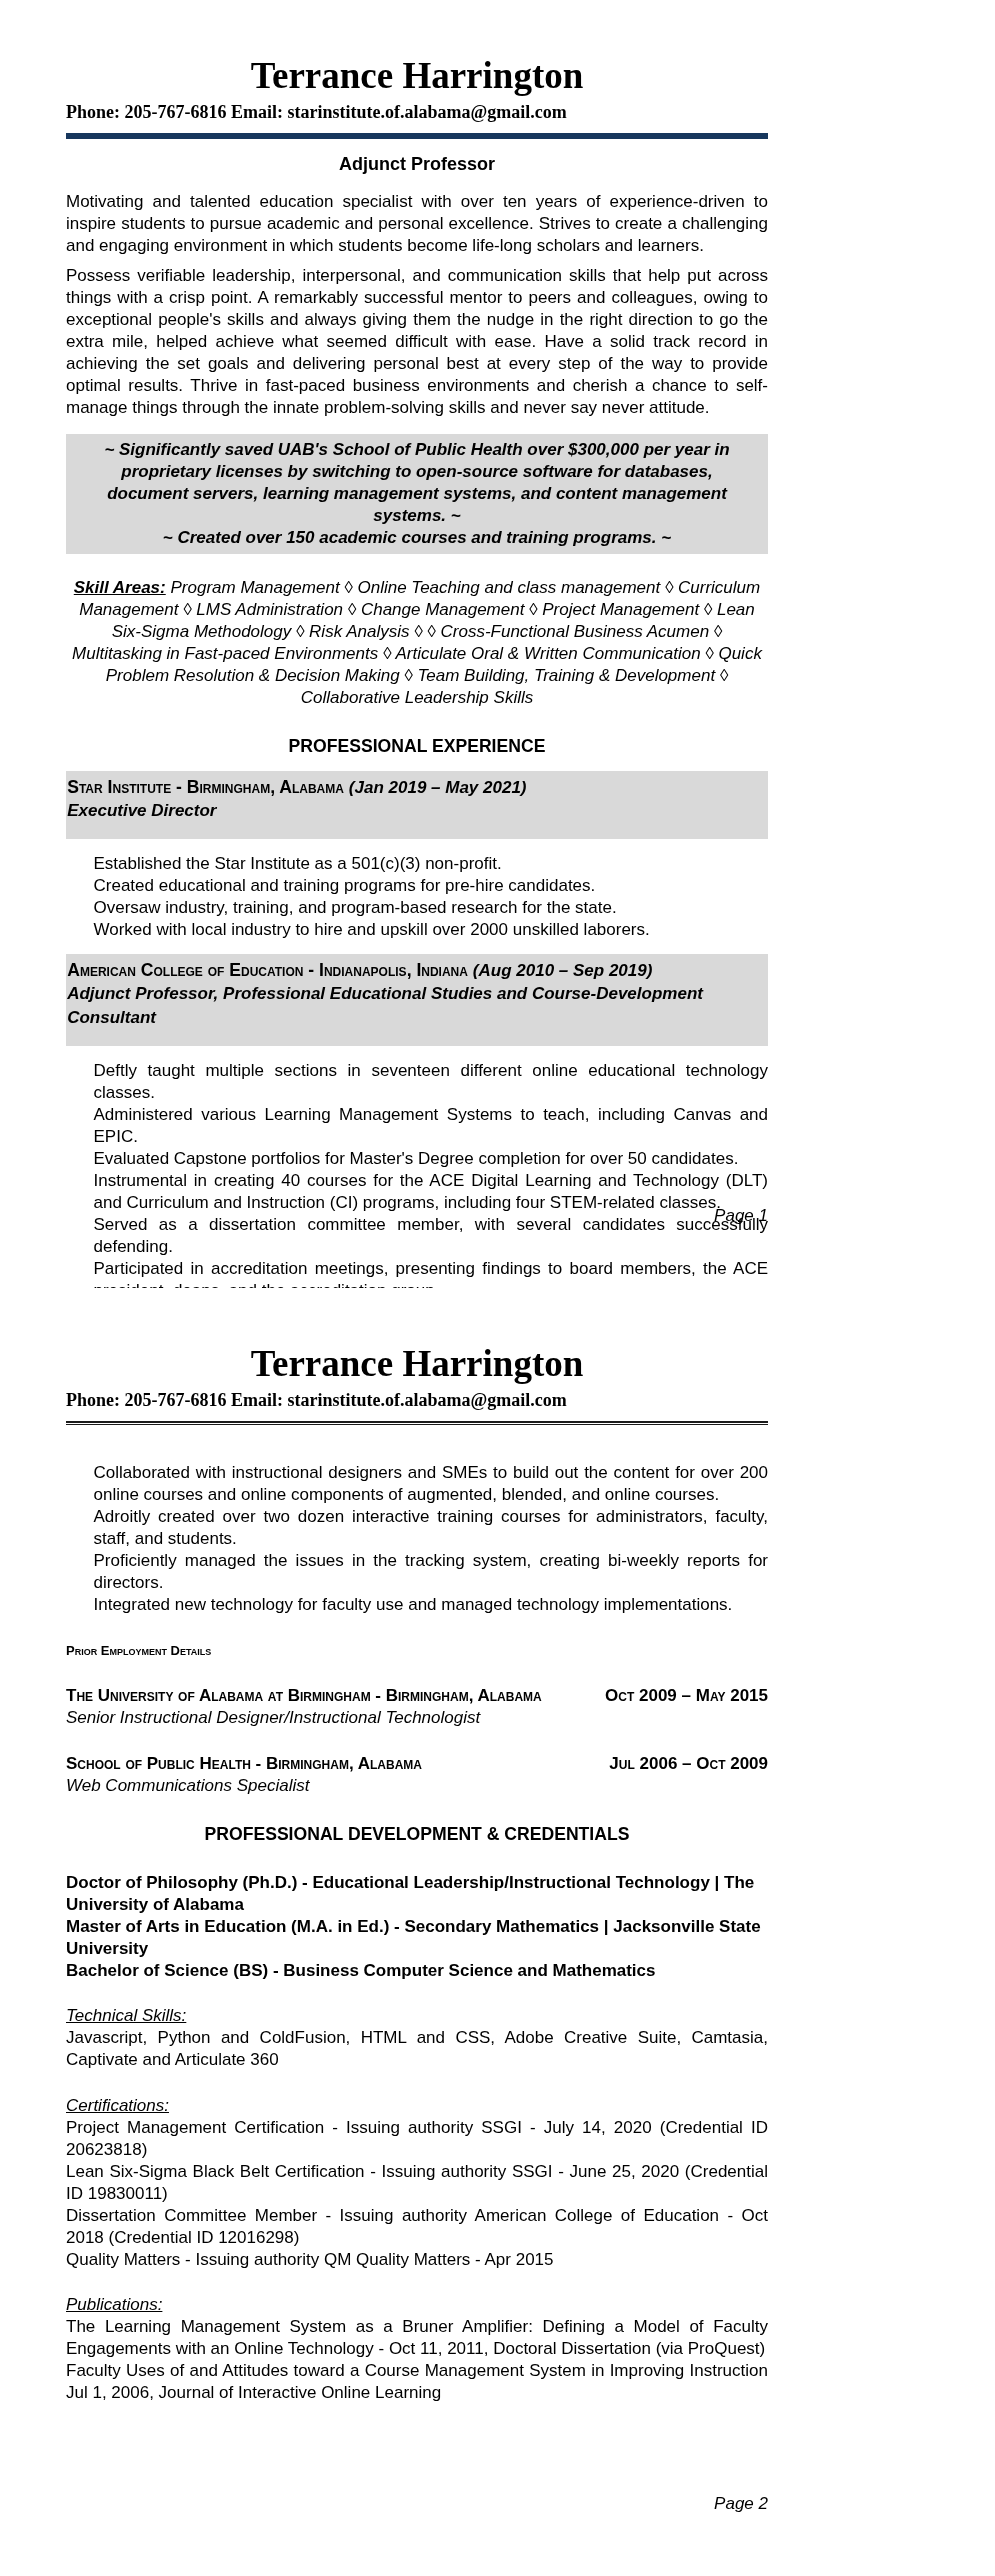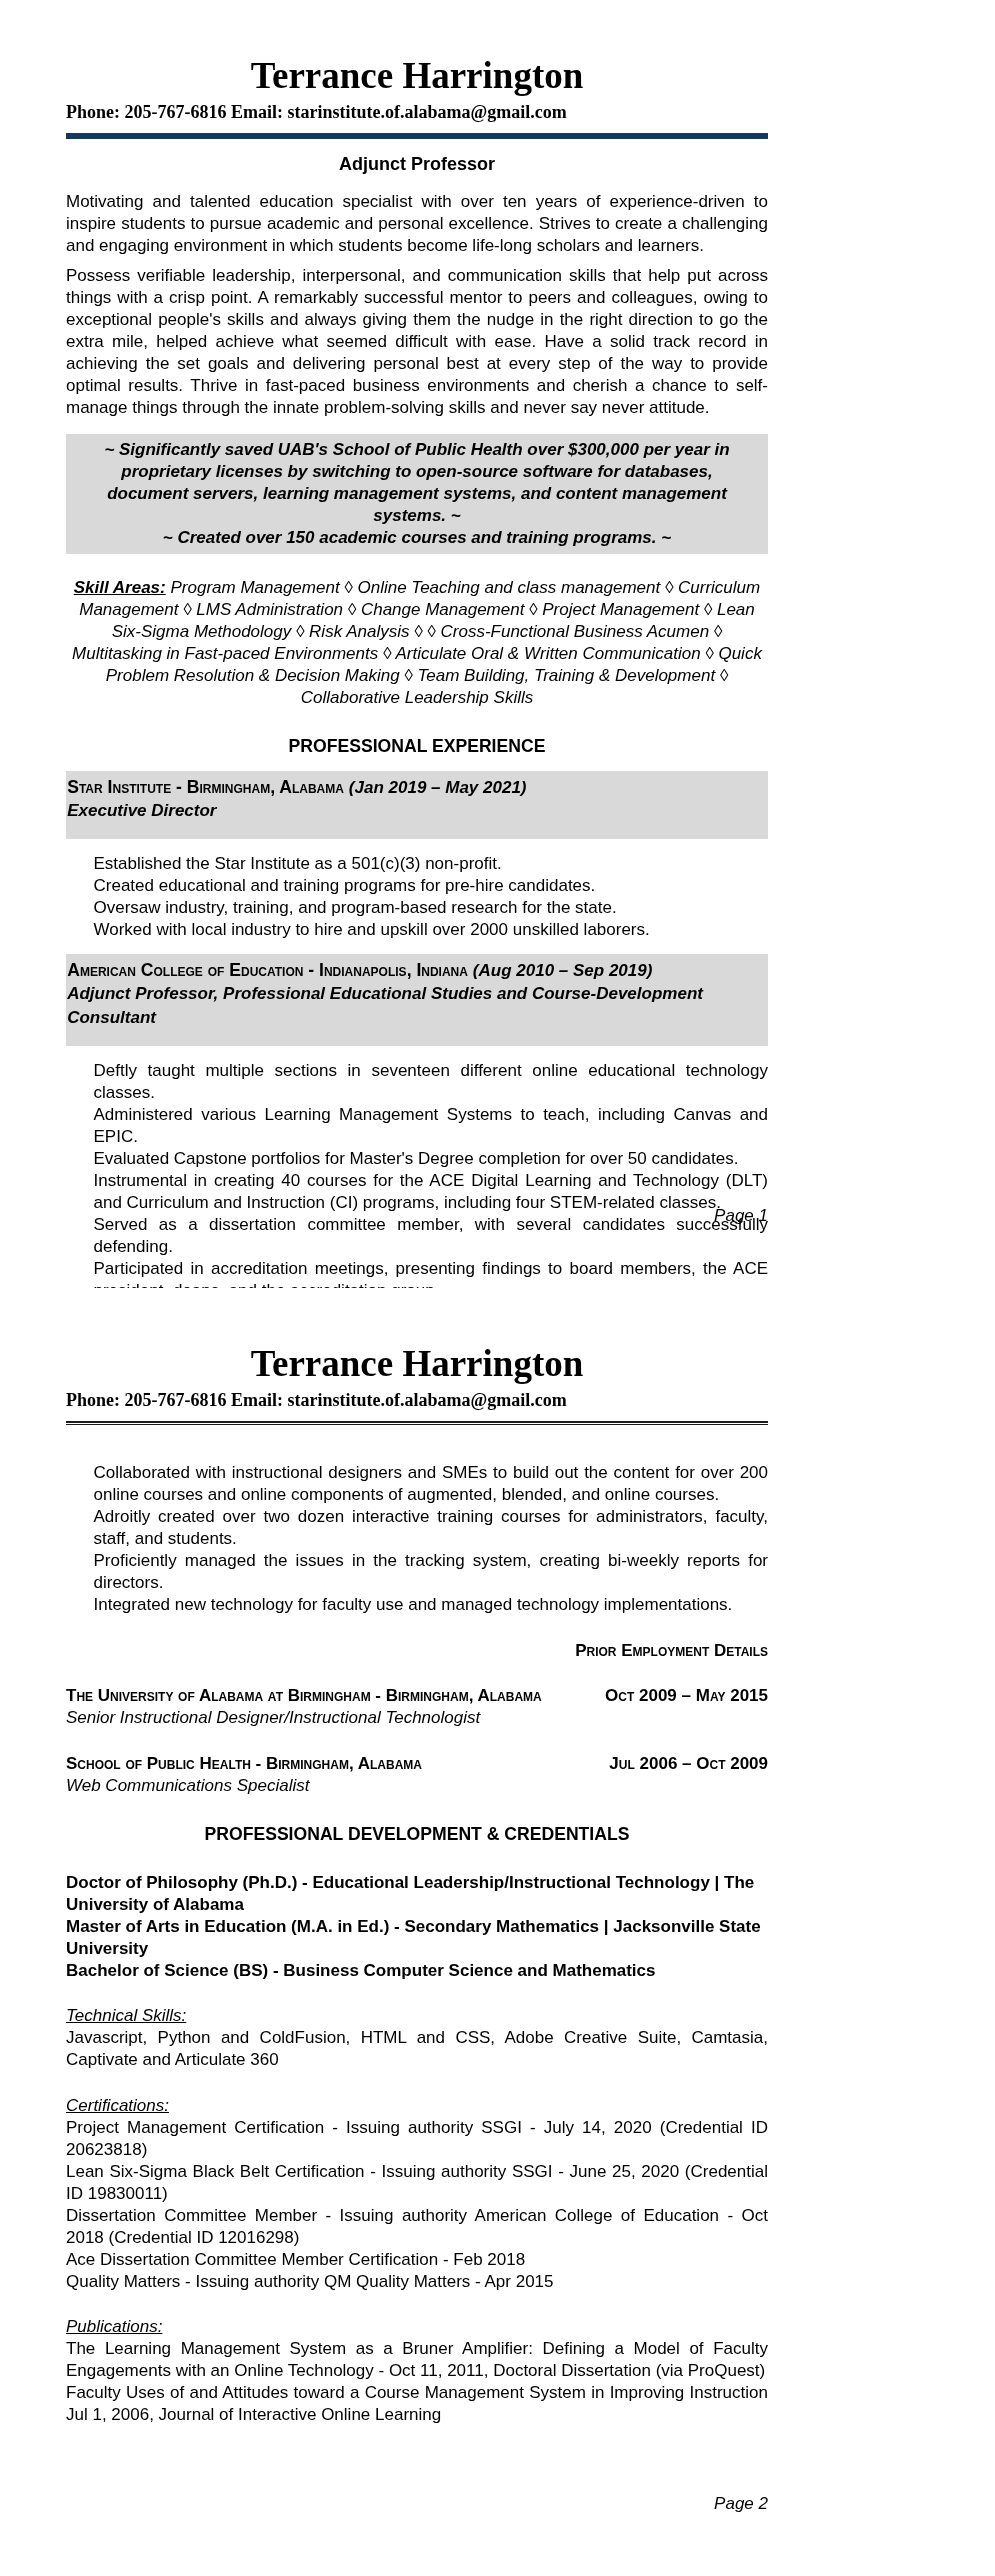--- a/index.html
+++ b/index.html
@@ -41,21 +41,21 @@
   .highlight p { margin:0; }
   .skills { margin-top:23.4px; text-align:center; font-style:italic; font-size:17px; line-height:22px; }
   .skills .label { font-weight:bold; text-decoration:underline; }
   .section-heading { font-weight:bold; font-size:17.6px; line-height:23.4px; text-align:center; margin-top:26px; }
   .job-block { background:#d9d9d9; margin-top:13px; padding:4.7px 4.7px 16.4px 1.2px; }
   .job-company { font-weight:bold; font-variant:small-caps; font-size:17.6px; line-height:23.4px; }
   .job-dates { font-weight:bold; font-style:italic; font-variant:normal; font-size:17px; }
   .job-title { font-weight:bold; font-style:italic; font-size:17px; line-height:23.4px; margin:0; }
   ul.bullets { list-style:none; margin:14px 0 0 0; padding:0 0 0 27.5px; font-size:17px; line-height:22px; }
   ul.bullets li { text-align:justify; text-align-last:left; }
-  .prior-heading { font-weight:bold; font-variant:small-caps; font-size:17px; line-height:22px; text-align:right; margin-top:23.4px; }
+  .prior-heading { font-weight:bold; font-variant:small-caps; font-size:13px; line-height:22px; text-align:left; margin-top:23.4px; }
   .prior-job { margin-top:23.4px; }
   .prior-row { display:flex; justify-content:space-between; }
   .prior-company, .prior-dates { font-weight:bold; font-variant:small-caps; font-size:17px; line-height:22px; }
   .prior-title { font-style:italic; font-size:17px; line-height:22px; margin:0; }
   .degrees { font-weight:bold; font-size:17px; line-height:22px; margin-top:26px; }
   .sub-section { margin-top:23.4px; font-size:17px; line-height:22px; }
   .sub-label { font-style:italic; text-decoration:underline; }
   .sub-section .item { text-align:justify; text-align-last:left; }
   .page-footer { position:absolute; right:66px; bottom:62px; font-style:italic; font-size:17px; }
 </style>
@@ -165,21 +165,20 @@
   <div class="sub-section">
     <div class="sub-label">Technical Skills:</div>
     <div class="item">Javascript, Python and ColdFusion, HTML and CSS, Adobe Creative Suite, Camtasia, Captivate and Articulate 360</div>
   </div>
 
   <div class="sub-section">
     <div class="sub-label">Certifications:</div>
     <div class="item">Project Management Certification - Issuing authority SSGI - July 14, 2020 (Credential ID 20623818)</div>
     <div class="item">Lean Six-Sigma Black Belt Certification - Issuing authority SSGI - June 25, 2020 (Credential ID 19830011)</div>
     <div class="item">Dissertation Committee Member - Issuing authority American College of Education - Oct 2018 (Credential ID 12016298)</div>
-    <div class="item">Ace Dissertation Committee Member Certification - Feb 2018</div>
     <div class="item">Quality Matters - Issuing authority QM Quality Matters - Apr 2015</div>
   </div>
 
   <div class="sub-section">
     <div class="sub-label">Publications:</div>
     <div class="item">The Learning Management System as a Bruner Amplifier: Defining a Model of Faculty Engagements with an Online Technology - Oct 11, 2011, Doctoral Dissertation (via ProQuest)</div>
     <div class="item">Faculty Uses of and Attitudes toward a Course Management System in Improving Instruction Jul 1, 2006, Journal of Interactive Online Learning</div>
   </div>
 
   <div class="page-footer">Page 2</div>

